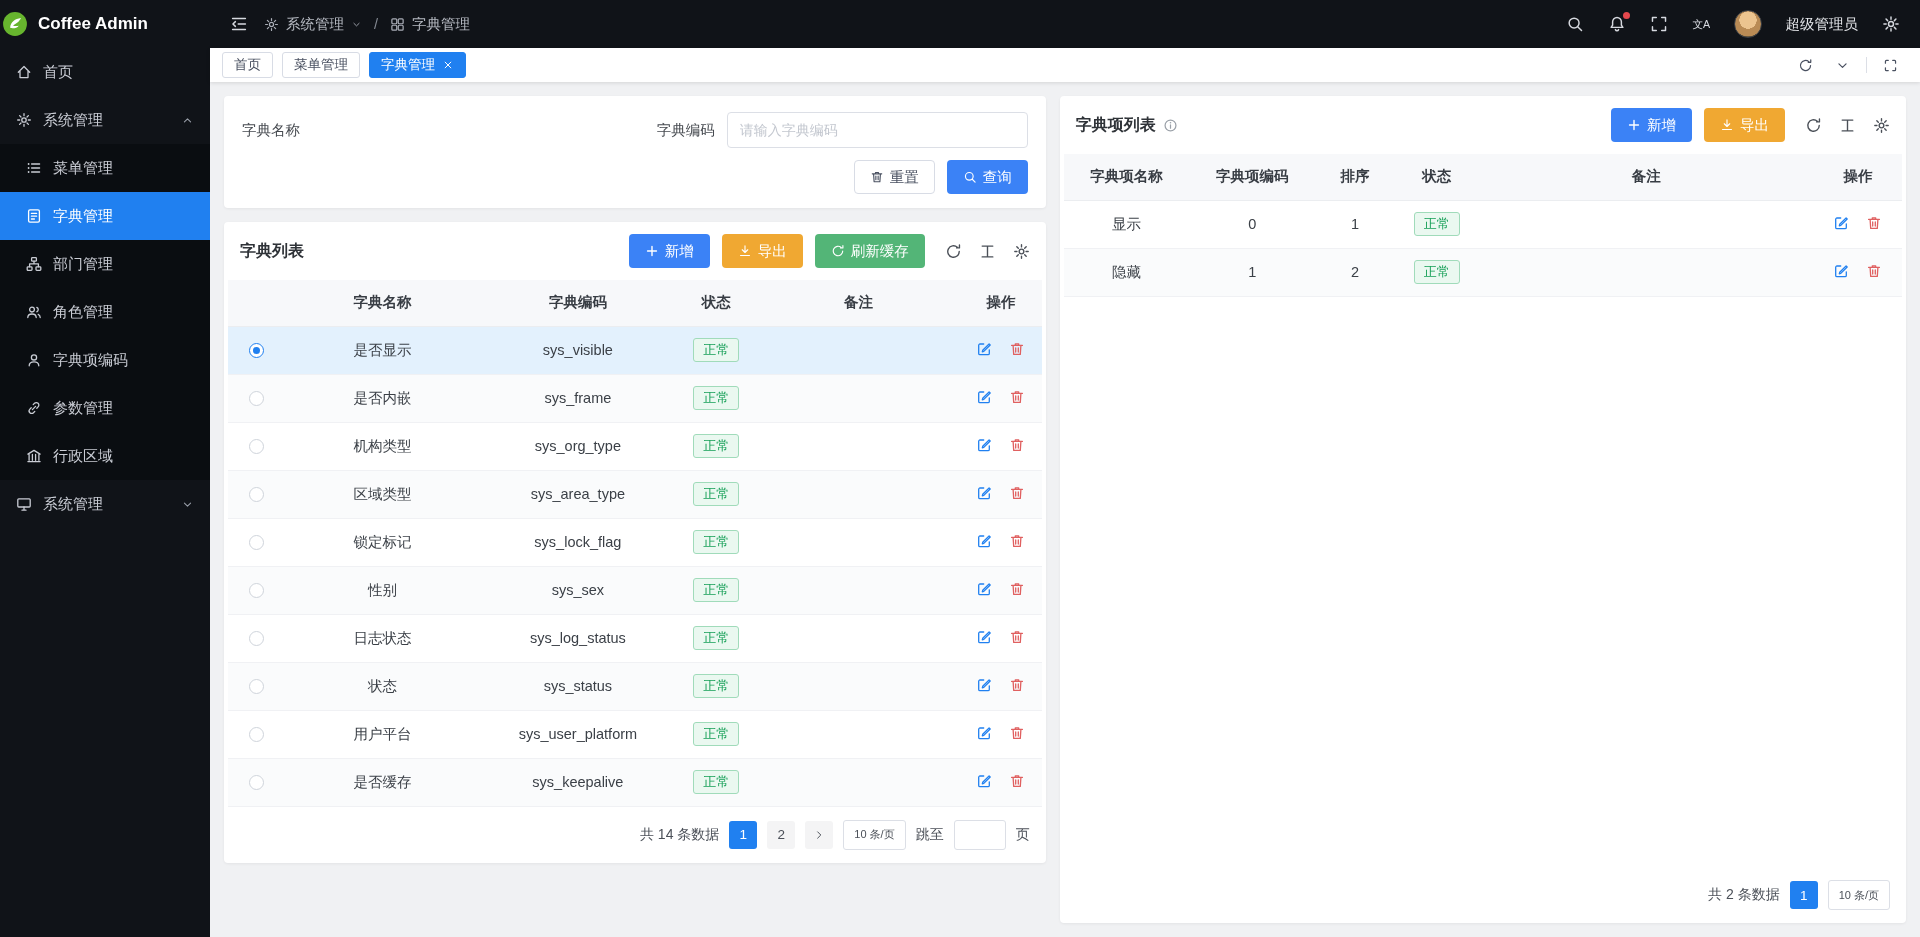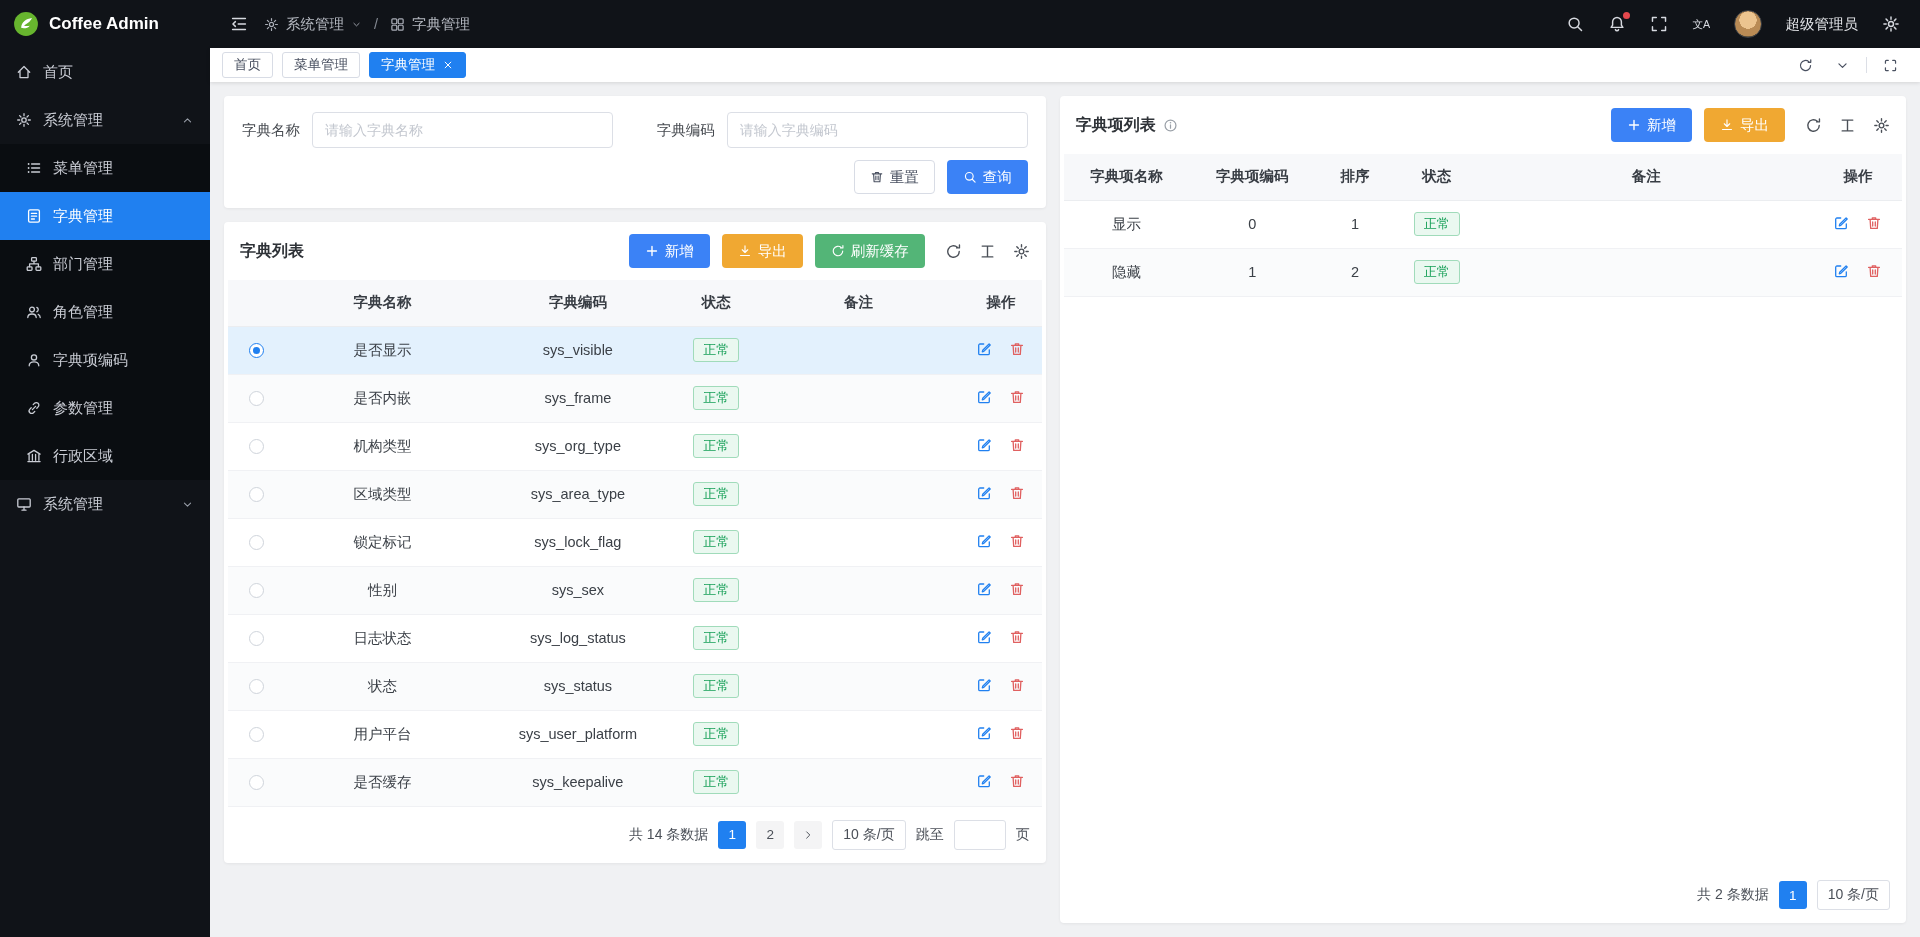--- a/index.html
+++ b/index.html
@@ -6,21 +6,21 @@
   html,body{width:1920px;height:937px;overflow:hidden}
   body{font-family:"Liberation Sans","DejaVu Sans",sans-serif;font-size:14px;color:#333;background:#f0f1f3}
   .app{display:flex;width:100%;height:100%}
 
   
   .ic{width:16px;height:16px;flex:none;display:block;fill:none;stroke:currentColor;stroke-width:1.3;stroke-linecap:round;stroke-linejoin:round}
   .ic.s12{width:12px;height:12px}
 
   
   .sidebar{width:210px;flex:none;background:#101318;color:#c9ccd4;display:flex;flex-direction:column}
-  .logo{height:48px;display:flex;align-items:center;gap:10px;padding:0 13px;color:#fff;font-weight:bold;font-size:17px;cursor:pointer;white-space:nowrap}
+  .logo{height:48px;display:flex;align-items:center;gap:10px;padding:0 2px;color:#fff;font-weight:bold;font-size:17px;cursor:pointer;white-space:nowrap}
   .logo svg{width:26px;height:26px;flex:none}
   .menu{flex:1;overflow:hidden;font-size:15px}
   .menu-item{height:48px;display:flex;align-items:center;gap:11px;padding:0 16px;cursor:pointer;color:#c9ccd4;white-space:nowrap}
   .menu-item .arrow{margin-left:auto;width:13px;height:13px;color:#9aa0aa}
   .submenu{background:#0a0d11}
   .submenu .menu-item{padding-left:26px}
   .menu-item.active{background:#2080f0;color:#fff}
   .menu-item.active .ic{color:#fff}
 
   
@@ -109,21 +109,21 @@
   .op-del{color:#e06060}
 
   
   .pager{margin-top:auto;display:flex;align-items:center;justify-content:flex-end;gap:10px;padding:13px 16px;
          font-size:14px;color:#4b5058;flex:none}
   .page-num{min-width:28px;height:28px;display:inline-flex;align-items:center;justify-content:center;border-radius:3px;
             background:#f4f4f5;color:#4b5058;cursor:pointer;padding:0 6px;font-size:13.5px}
   .page-num.active{background:#2080f0;color:#fff}
   .page-num .ic{width:12px;height:12px}
   .page-size{border:1px solid #dcdfe6;border-radius:3px;height:30px;display:inline-flex;align-items:center;
-             padding:0 10px;background:#fff;cursor:pointer;font-size:14px;white-space:nowrap}
+             padding:0 10px;background:#fff;cursor:pointer;font-size:11px;white-space:nowrap}
   .jump-input{width:52px;height:30px;border:1px solid #dcdfe6;border-radius:3px;padding:0 8px;outline:none;font-family:inherit}
 </style>
 </head>
 <body>
 
 <svg width="0" height="0" style="position:absolute" aria-hidden="true">
   <defs>
     <symbol id="s-fold" viewBox="0 0 16 16">
         <path d="M2.3 3.2h11.4M7.3 8h6.4M2.3 12.8h11.4M4.8 5.9 2.6 8l2.2 2.1"></path>
       </symbol>
@@ -401,21 +401,20 @@
     </div>
 
     <div class="content">
 
       <div class="left-col">
 
         <section class="card search-card">
           <div class="form-row">
             <div class="form-group">
               <label>字典名称</label>
-              <input type="text" placeholder="请输入字典名称" style="">
             </div>
             <div class="form-group">
               <label>字典编码</label>
               <input type="text" placeholder="请输入字典编码" style="">
             </div>
           </div>
           <div class="form-actions">
             <button class="btn btn-plain">
               <svg class="ic">
                   <use href="#s-trash"></use>

